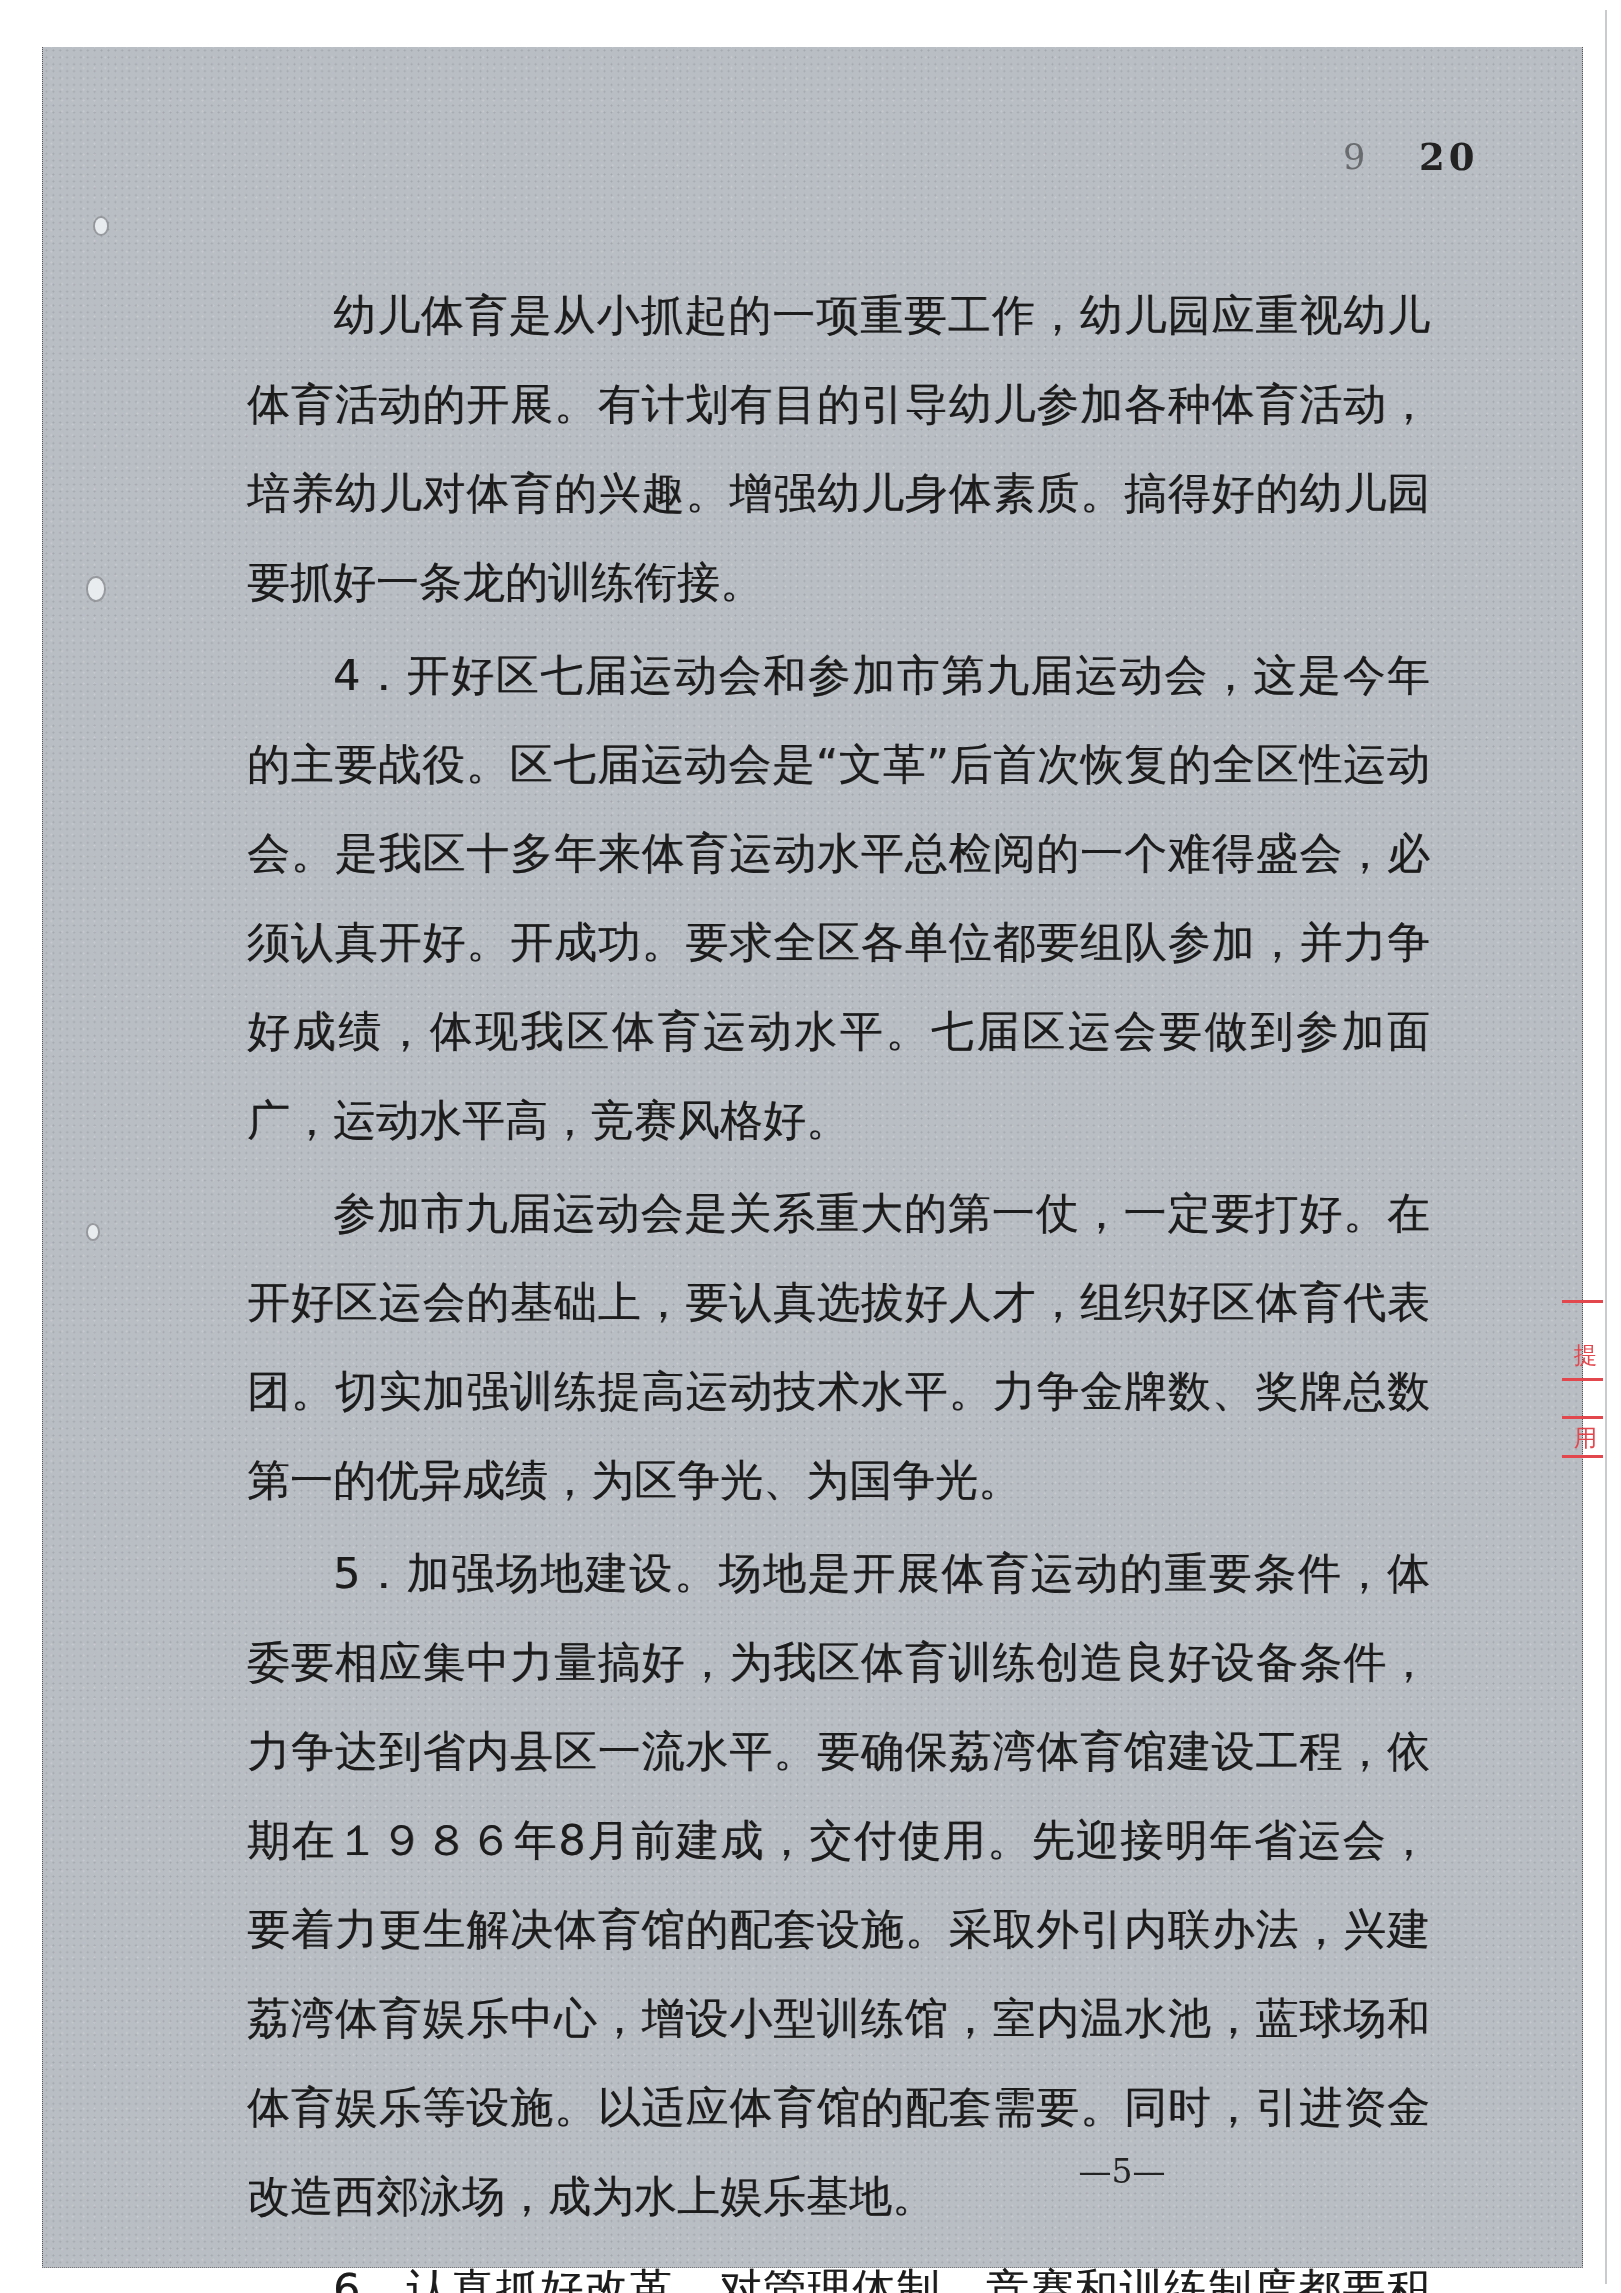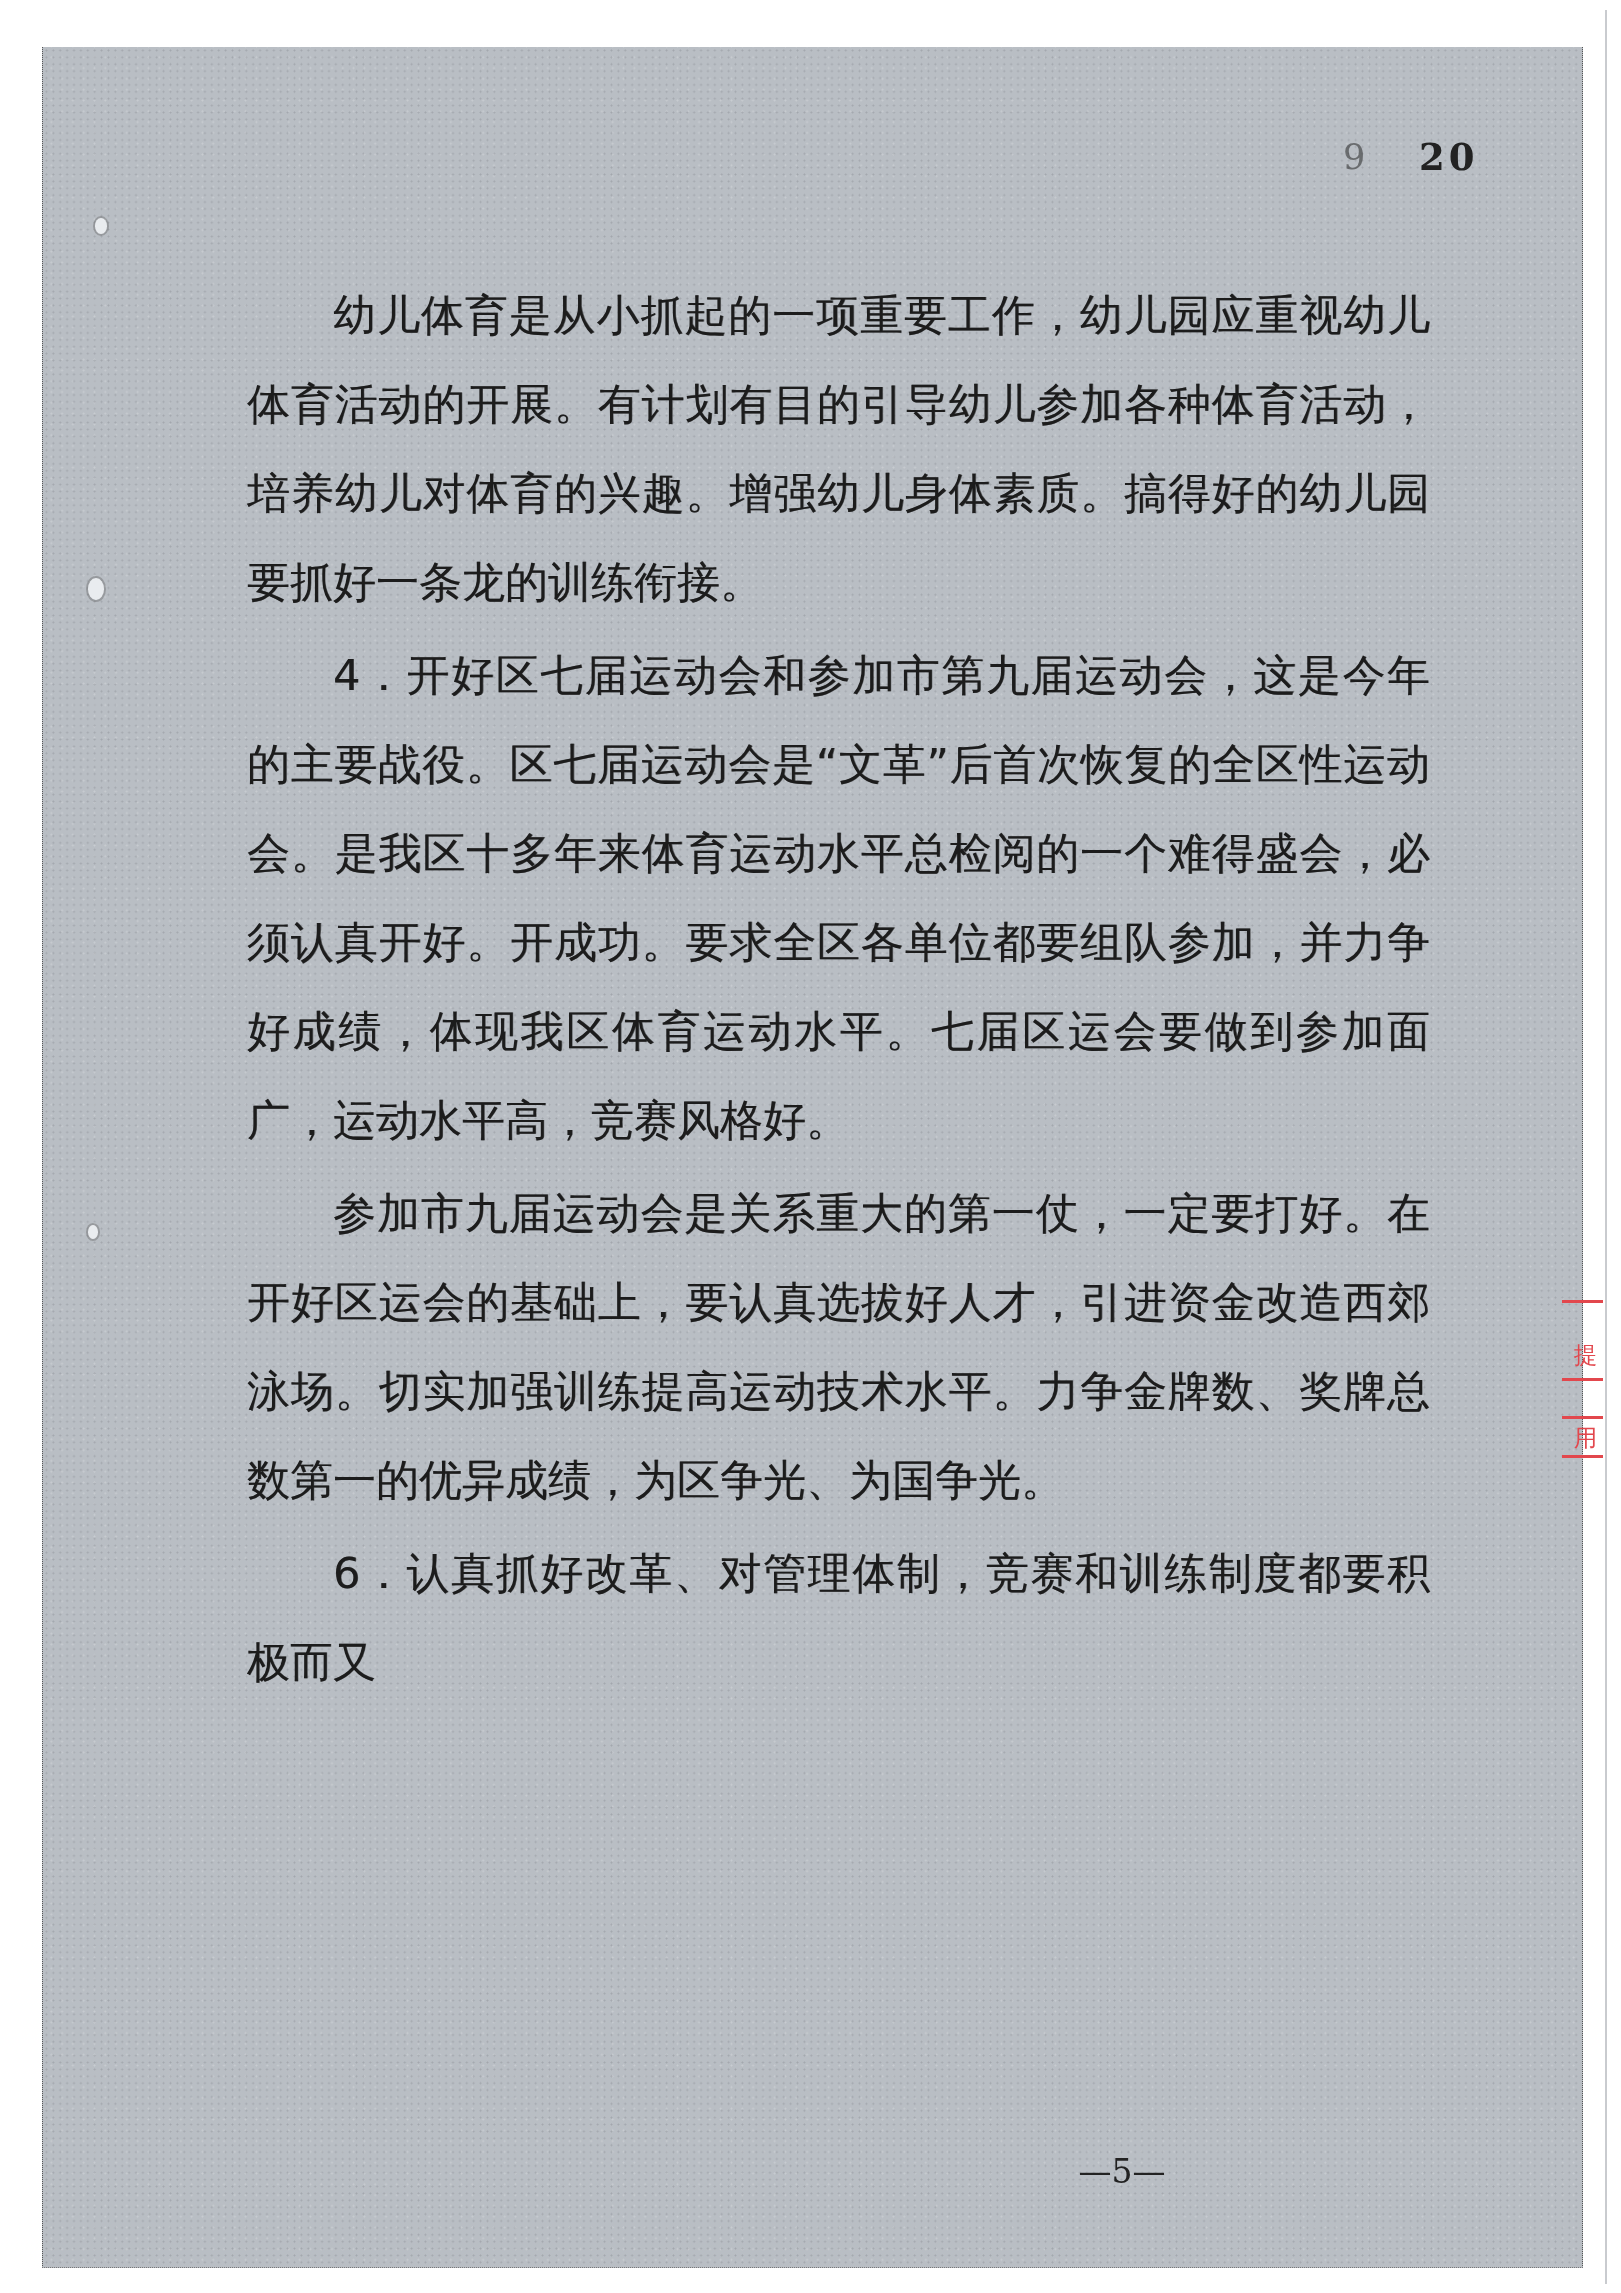--- a/index.html
+++ b/index.html
@@ -124,21 +124,22 @@
 <div class="hole" style="left:95px; top:218px; width:11.8px; height:15.7px;"></div>
 <div class="hole" style="left:88px; top:578px;"></div>
 <div class="hole" style="left:88px; top:1225px; width:9.8px; height:13.7px;"></div>
 
 <div class="page-mark">9</div>
 <div class="page-number">20</div>
 
 <div class="body-text">
   <p>幼儿体育是从小抓起的一项重要工作，幼儿园应重视幼儿体育活动的开展。有计划有目的引导幼儿参加各种体育活动，培养幼儿对体育的兴趣。增强幼儿身体素质。搞得好的幼儿园要抓好一条龙的训练衔接。</p>
   <p>4．开好区七届运动会和参加市第九届运动会，这是今年的主要战役。区七届运动会是“文革”后首次恢复的全区性运动会。是我区十多年来体育运动水平总检阅的一个难得盛会，必须认真开好。开成功。要求全区各单位都要组队参加，并力争好成绩，体现我区体育运动水平。七届区运会要做到参加面广，运动水平高，竞赛风格好。</p>
-  <p>参加市九届运动会是关系重大的第一仗，一定要打好。在开好区运会的基础上，要认真选拔好人才，引进资金改造西郊泳场。切实加强训练提高运动技术水平。力争金牌数、奖牌总数第一的优异成绩，为区争光、为国争光。</p>
+  <p>参加市九届运动会是关系重大的第一仗，一定要打好。在开好区运会的基础上，要认真选拔好人才，组织好区体育代表团。切实加强训练提高运动技术水平。力争金牌数、奖牌总数第一的优异成绩，为区争光、为国争光。</p>
+  <p>5．加强场地建设。场地是开展体育运动的重要条件，体委要相应集中力量搞好，为我区体育训练创造良好设备条件，力争达到省内县区一流水平。要确保荔湾体育馆建设工程，依期在１９８６年8月前建成，交付使用。先迎接明年省运会，要着力更生解决体育馆的配套设施。采取外引内联办法，兴建荔湾体育娱乐中心，增设小型训练馆，室内温水池，蓝球场和体育娱乐等设施。以适应体育馆的配套需要。同时，引进资金改造西郊泳场，成为水上娱乐基地。</p>
   <p>6．认真抓好改革、对管理体制，竞赛和训练制度都要积极而又</p>
 </div>
 
 <div class="footer-page">—5—</div>
 
 <div class="red-tab">
   <div class="rline" style="top:0px;"></div>
   <div class="rchar" style="top:39px;">提</div>
   <div class="rline" style="top:78px;"></div>
   <div class="rline" style="top:116px;"></div>

